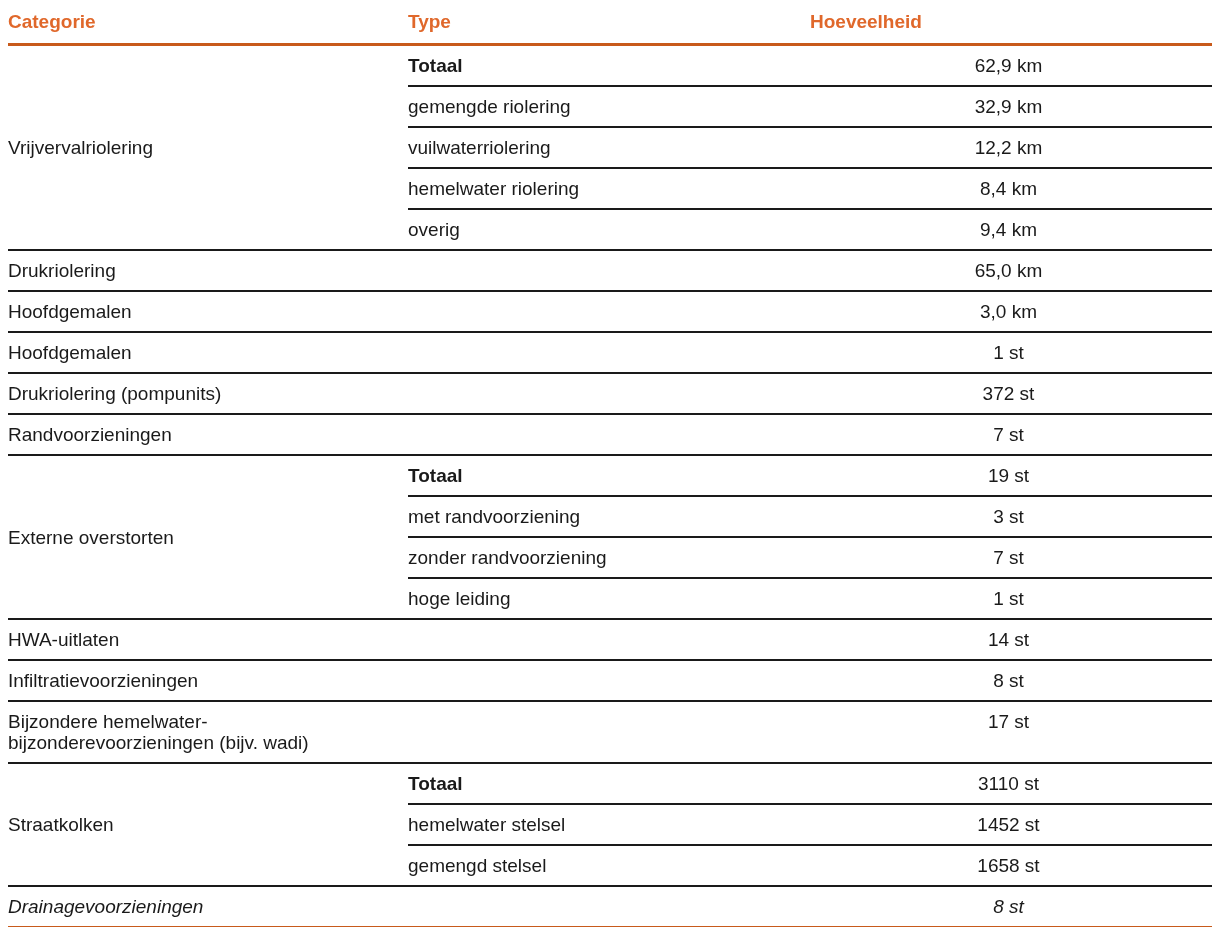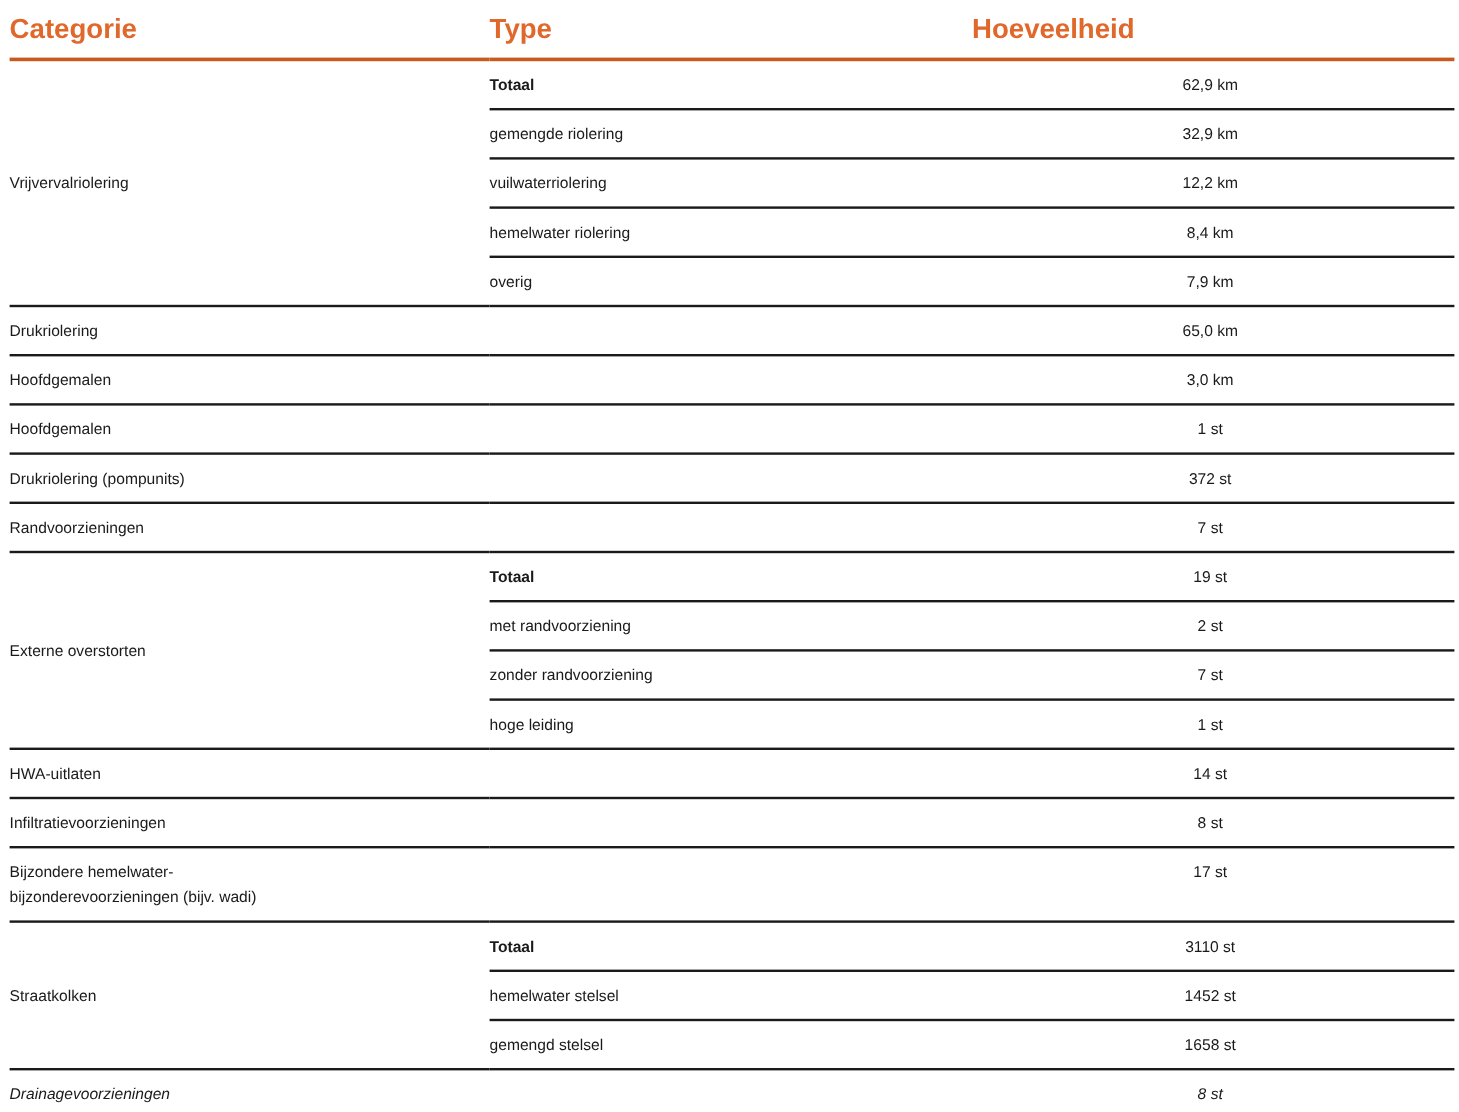--- a/index.html
+++ b/index.html
@@ -18,28 +18,28 @@
   table{
     border-collapse:collapse;
     table-layout:fixed;
     width:1204px;
   }
   col.c-cat{width:400px;}
   col.c-type{width:402px;}
   col.c-qty{width:402px;}
   th{
     text-align:left;
-    font-size:23px;
+    font-size:19px;
     font-weight:bold;
     color:var(--accent-text);
     padding:6px 0 10px 0;
     border-bottom:3px solid var(--accent-rule);
   }
   td{
-    font-size:13px;
+    font-size:19px;
     line-height:21px;
     padding:9px 0 9px 0;
     vertical-align:top;
     border-bottom:2px solid var(--ink);
   }
   td.cat-group{vertical-align:middle;}
   td.cat{white-space:pre-line;margin-top:36px;}
   td.type-bold{font-weight:bold;}
   td.qty{text-align:center;padding-right:5px;}
   tr.last-row td{border-bottom:4px solid var(--accent-rule);font-style:italic;}
@@ -74,21 +74,21 @@
         <tr>
           <td class="type">vuilwaterriolering</td>
           <td class="qty">12,2 km</td>
         </tr>
         <tr>
           <td class="type">hemelwater riolering</td>
           <td class="qty">8,4 km</td>
         </tr>
         <tr>
           <td class="type">overig</td>
-          <td class="qty">7,9 km</td>
+          <td class="qty">9,4 km</td>
         </tr>
         <tr>
           <td class="cat" colspan="2">Drukriolering</td>
           <td class="qty">65,0 km</td>
         </tr>
         <tr>
           <td class="cat" colspan="2">Hoofdgemalen</td>
           <td class="qty">3,0 km</td>
         </tr>
         <tr>
@@ -103,21 +103,21 @@
           <td class="cat" colspan="2">Randvoorzieningen</td>
           <td class="qty">7 st</td>
         </tr>
         <tr>
           <td class="cat cat-group" rowspan="4">Externe overstorten</td>
           <td class="type type-bold">Totaal</td>
           <td class="qty">19 st</td>
         </tr>
         <tr>
           <td class="type">met randvoorziening</td>
-          <td class="qty">2 st</td>
+          <td class="qty">3 st</td>
         </tr>
         <tr>
           <td class="type">zonder randvoorziening</td>
           <td class="qty">7 st</td>
         </tr>
         <tr>
           <td class="type">hoge leiding</td>
           <td class="qty">1 st</td>
         </tr>
         <tr>

